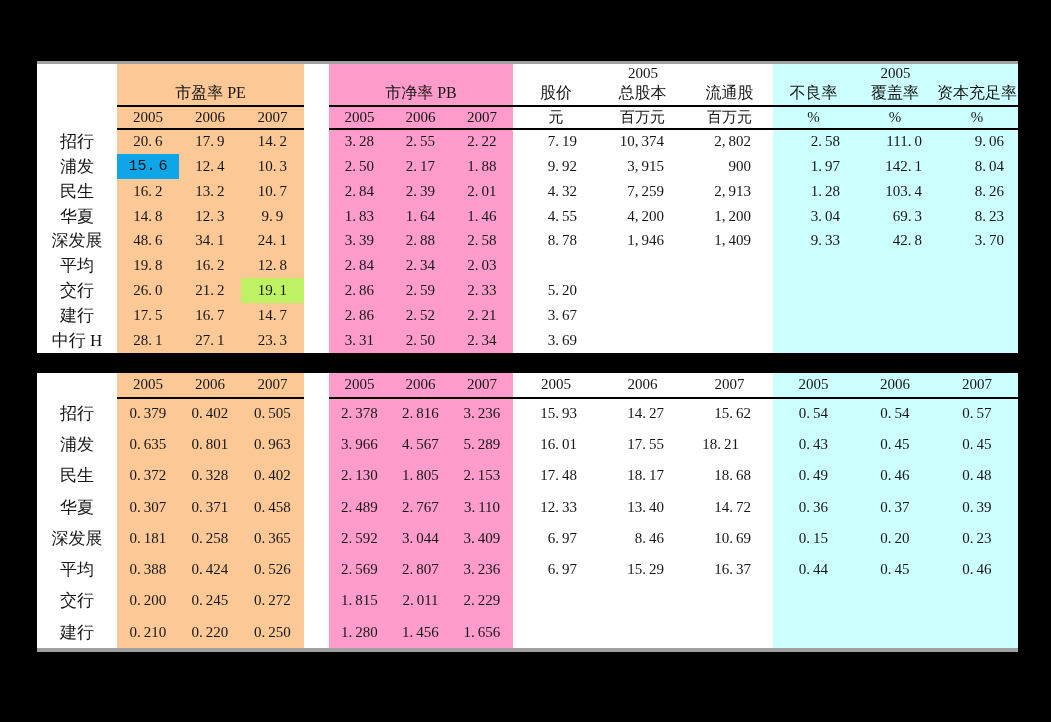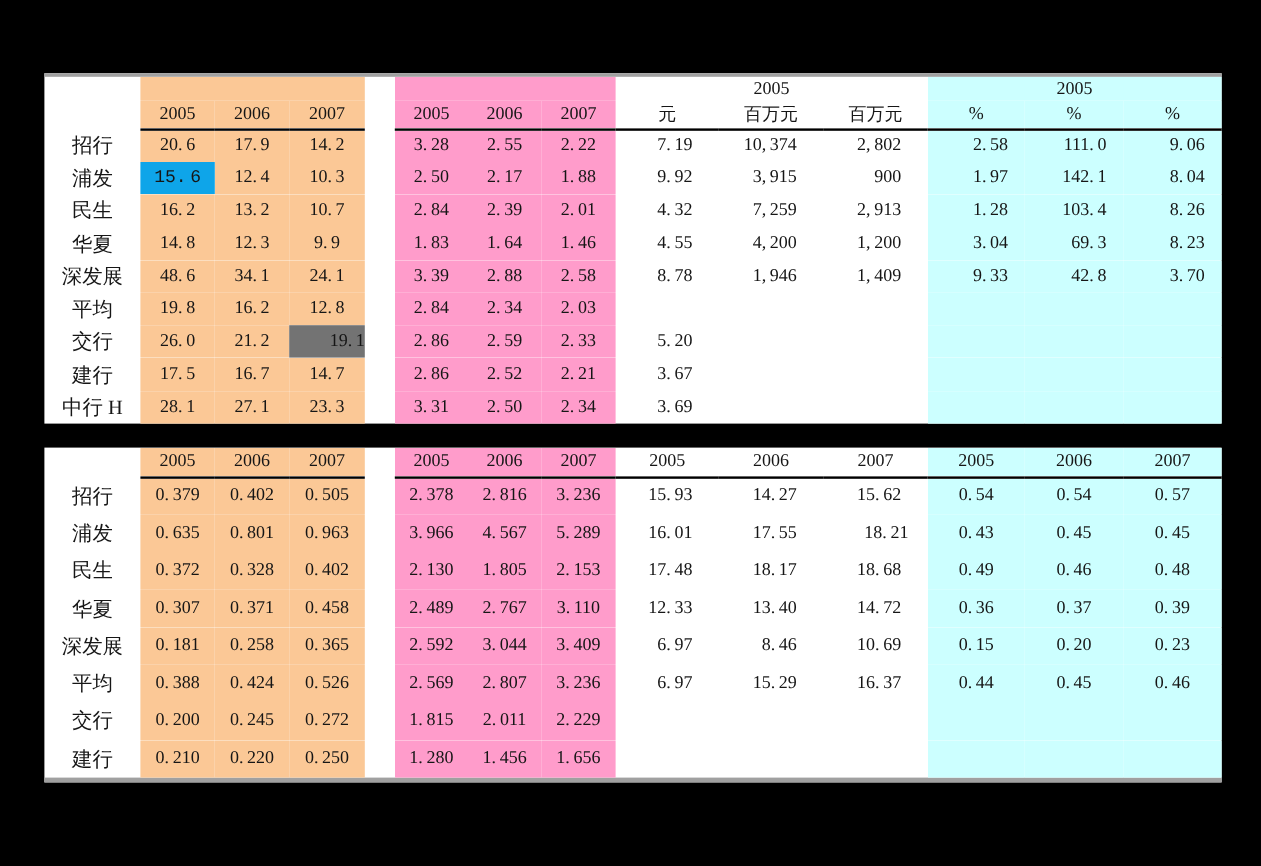--- a/index.html
+++ b/index.html
@@ -43,20 +43,32 @@
         <tr>
           <td></td>
           <td colspan="3" class="ctr" style="background: rgb(251, 200, 150);"></td>
           <td></td>
           <td colspan="3" class="ctr" style="background: rgb(255, 156, 203);"></td>
           <td colspan="3" class="ctr">2005</td>
           <td colspan="3" class="ctr" style="background: rgb(204, 255, 255);">2005</td>
         </tr>
         <tr>
           <td></td>
+          <td colspan="3" class="ctr bb title" style="background: rgb(251, 200, 150);">市盈率 PE</td>
+          <td></td>
+          <td colspan="3" class="ctr bb title" style="background: rgb(255, 156, 203);">市净率 PB</td>
+          <td class="ctr bb title">股价</td>
+          <td class="ctr bb title">总股本</td>
+          <td class="ctr bb title">流通股</td>
+          <td class="ctr bb title" style="background: rgb(204, 255, 255);">不良率</td>
+          <td class="ctr bb title" style="background: rgb(204, 255, 255);">覆盖率</td>
+          <td class="ctr bb title" style="background: rgb(204, 255, 255);">资本充足率</td>
+        </tr>
+        <tr>
+          <td></td>
           <td class="ctr bb" style="background: rgb(251, 200, 150);">2005</td>
           <td class="ctr bb" style="background: rgb(251, 200, 150);">2006</td>
           <td class="ctr bb" style="background: rgb(251, 200, 150);">2007</td>
           <td></td>
           <td class="ctr bb" style="background: rgb(255, 156, 203);">2005</td>
           <td class="ctr bb" style="background: rgb(255, 156, 203);">2006</td>
           <td class="ctr bb" style="background: rgb(255, 156, 203);">2007</td>
           <td class="ctr bb">元</td>
           <td class="ctr bb">百万元</td>
           <td class="ctr bb">百万元</td>
@@ -173,21 +185,21 @@
           <td class="rt" style="padding-right: 22px;"></td>
           <td class="rt" style="padding-right: 22px;"></td>
           <td class="rt" style="background: rgb(204, 255, 255); padding-right: 14px;"></td>
           <td class="rt" style="background: rgb(204, 255, 255); padding-right: 14px;"></td>
           <td class="rt" style="background: rgb(204, 255, 255); padding-right: 14px;"></td>
         </tr>
         <tr>
           <td class="lbl">交行</td>
           <td class="ctr" style="background: rgb(251, 200, 150);">26. 0</td>
           <td class="ctr" style="background: rgb(251, 200, 150);">21. 2</td>
-          <td class="ctr" style="background: #737373; text-align: right;">19. 1</td>
+          <td class="ctr" style="background: #bef264;">19. 1</td>
           <td></td>
           <td class="ctr" style="background: rgb(255, 156, 203);">2. 86</td>
           <td class="ctr" style="background: rgb(255, 156, 203);">2. 59</td>
           <td class="ctr" style="background: rgb(255, 156, 203);">2. 33</td>
           <td class="rt" style="padding-right: 22px;">5. 20</td>
           <td class="rt" style="padding-right: 22px;"></td>
           <td class="rt" style="padding-right: 22px;"></td>
           <td class="rt" style="background: rgb(204, 255, 255); padding-right: 14px;"></td>
           <td class="rt" style="background: rgb(204, 255, 255); padding-right: 14px;"></td>
           <td class="rt" style="background: rgb(204, 255, 255); padding-right: 14px;"></td>
@@ -282,21 +294,21 @@
           <td class="lbl">浦发</td>
           <td class="ctr" style="background: rgb(251, 200, 150);">0. 635</td>
           <td class="ctr" style="background: rgb(251, 200, 150);">0. 801</td>
           <td class="ctr" style="background: rgb(251, 200, 150);">0. 963</td>
           <td></td>
           <td class="ctr" style="background: rgb(255, 156, 203);">3. 966</td>
           <td class="ctr" style="background: rgb(255, 156, 203);">4. 567</td>
           <td class="ctr" style="background: rgb(255, 156, 203);">5. 289</td>
           <td class="rt" style="padding-right: 22px;">16. 01</td>
           <td class="rt" style="padding-right: 22px;">17. 55</td>
-          <td class="rt" style="padding-right: 16px;">18. 21</td>
+          <td class="rt" style="padding-right: 34px;">18. 21</td>
           <td class="ctr" style="background: rgb(204, 255, 255);">0. 43</td>
           <td class="ctr" style="background: rgb(204, 255, 255);">0. 45</td>
           <td class="ctr" style="background: rgb(204, 255, 255);">0. 45</td>
         </tr>
         <tr>
           <td class="lbl">民生</td>
           <td class="ctr" style="background: rgb(251, 200, 150);">0. 372</td>
           <td class="ctr" style="background: rgb(251, 200, 150);">0. 328</td>
           <td class="ctr" style="background: rgb(251, 200, 150);">0. 402</td>
           <td></td>

